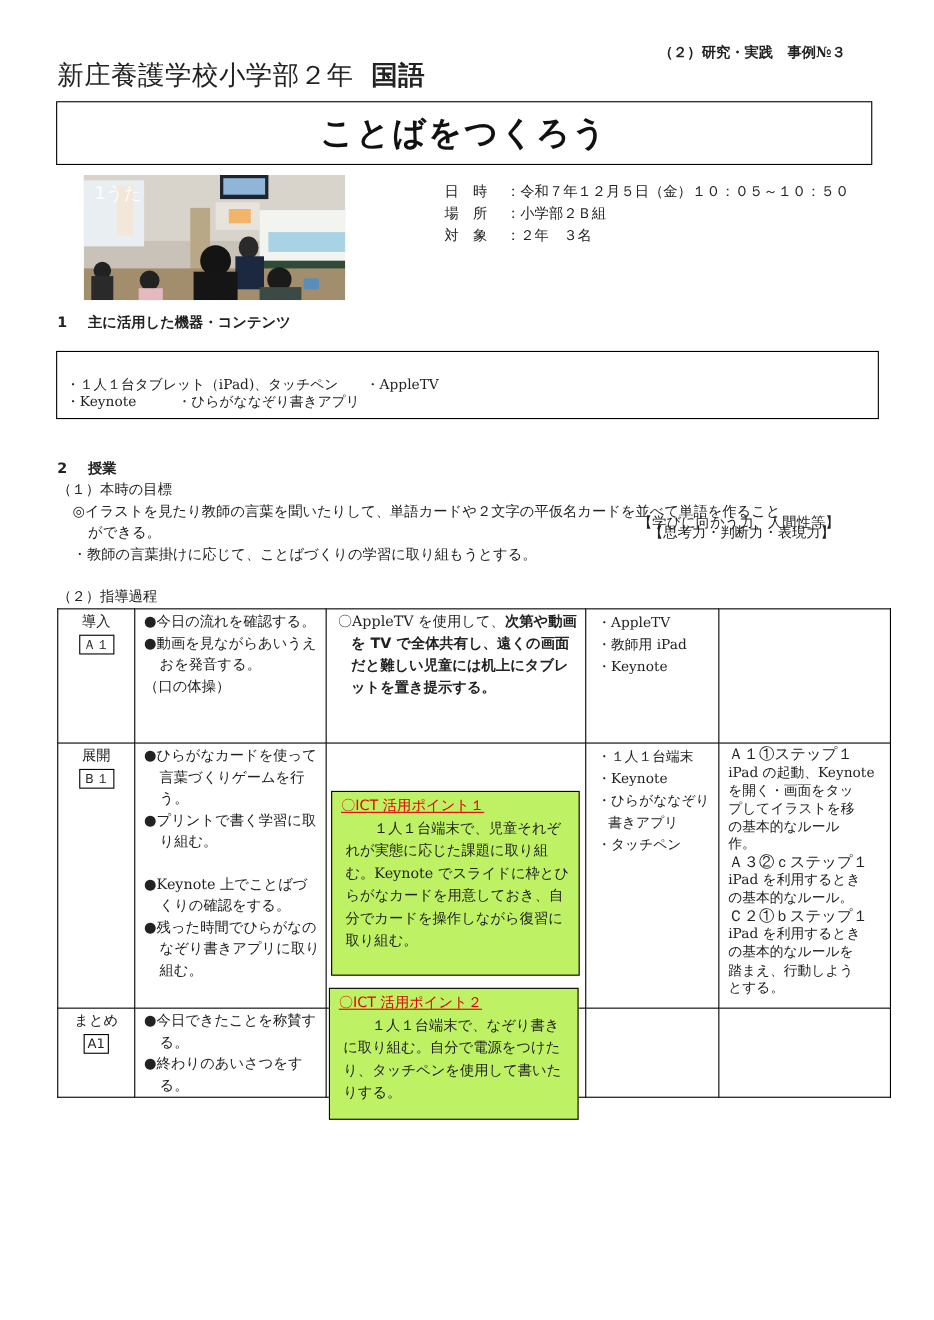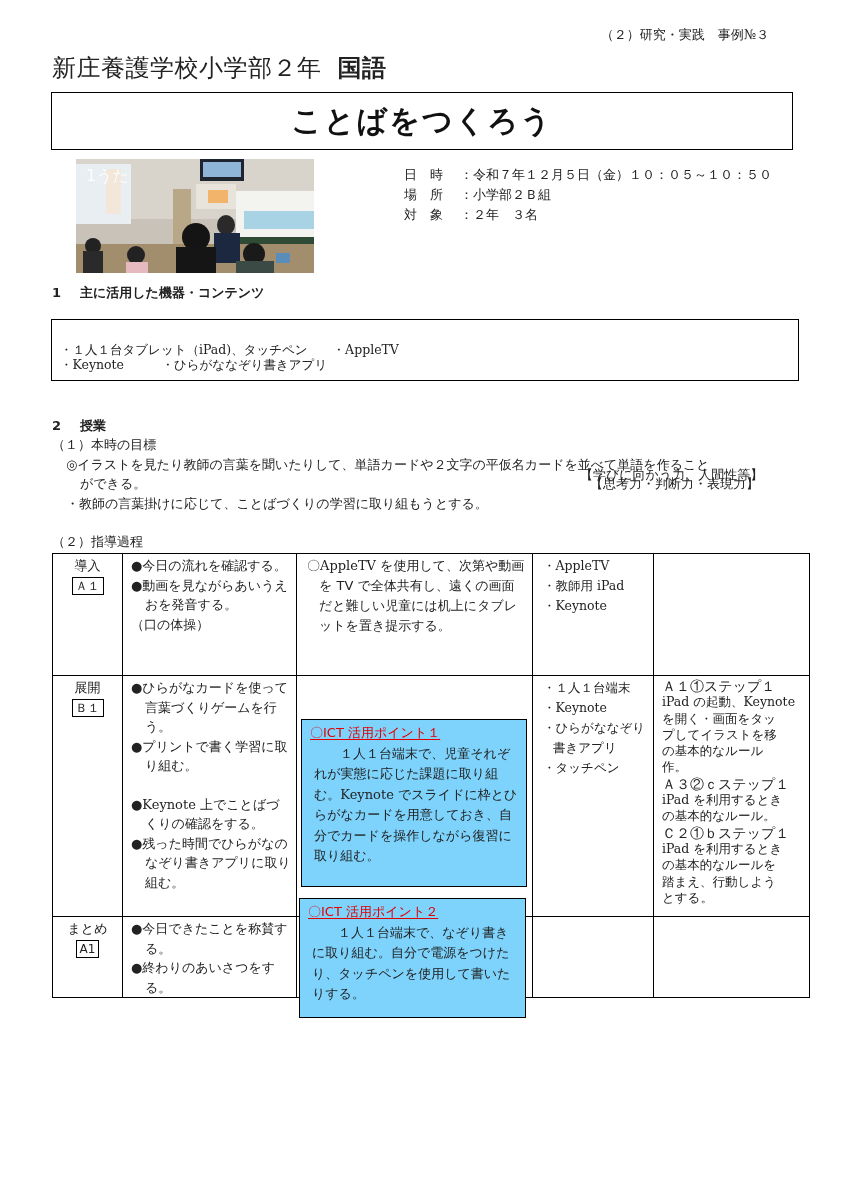--- a/index.html
+++ b/index.html
@@ -1,19 +1,19 @@
 <!DOCTYPE html>
 <html><head>
 <meta charset="utf-8">
 <style>
   html, body { margin:0; padding:0; background:#fff; }
   body { width:849px; height:1200px; position:relative; overflow:hidden;
          font-family:"DejaVu Serif", "Liberation Serif", serif; color:#222; }
   .abs { position:absolute; }
-  .case-no { right:80px; top:26px; font-size:13px; }
+  .case-no { right:80px; top:39px; font-size:13px;font-weight:bold; }
   .school { left:52px; top:52px; font-size:24px; font-family:"DejaVu Sans","Liberation Sans",sans-serif; letter-spacing:0.5px; }
   .school b { font-weight:bold; margin-left:16px; }
   .title-box { left:51px; top:92px; width:742px; height:58px; border:1.5px solid #000; box-sizing:border-box;
                display:flex; align-items:center; justify-content:center; }
   .title-box span { font-size:30px; font-weight:bold; font-family:Liberation Sans, sans-serif; letter-spacing:2px; color:#111; }
   .photo { left:76px; top:159px; width:238px; height:114px; overflow:hidden; }
   .info { left:404px; top:165px; font-size:13px; line-height:20px; }
   .info .row { white-space:nowrap; }
   .info .lbl { display:inline-block; width:56px; letter-spacing:0; }
   .sec1 { left:52px; top:284px; font-size:13px; font-weight:bold; font-family:"DejaVu Sans","Liberation Sans",sans-serif; }
@@ -29,22 +29,22 @@
   .time { text-align:center; font-family:"DejaVu Sans","Liberation Sans",sans-serif; font-size:13px; line-height:18px; padding-top:3px !important; }
   .tag { display:inline-block; border:1px solid #000; padding:0 3px; font-size:12px; line-height:16px; margin-top:2px; }
   .act { font-size:13px; line-height:19.5px; padding:2px 4px 0 8px !important; }
   .act .item { padding-left:14px; text-indent:-14px; }
   .act .gap { height:19px; }
   .dev { font-size:12.5px; line-height:20px; padding:2px 4px 0 10px !important; }
   .dev .item { padding-left:10px; text-indent:-10px; }
   .skill { font-size:12.5px; line-height:16.3px; padding:2px 4px 0 8px !important; }
   .ict-cell { font-size:13px; line-height:20px; padding:2px 6px 0 10px !important; }
   .ict-cell .item { padding-left:12px; text-indent:-12px; }
-  .ict-cell b { font-family:"DejaVu Sans","Liberation Sans",sans-serif; font-weight:normal; }
-  .ictbox { position:absolute; border:1.2px solid #000; background:#7dd3fc; box-sizing:border-box; font-size:13px; line-height:20.5px; padding:3px 8px 0 12px; }
+  .ict-cell b { font-family:"DejaVu Sans","Liberation Sans",sans-serif; font-weight:bold; }
+  .ictbox { position:absolute; border:1.2px solid #000; background:#bef264; box-sizing:border-box; font-size:13px; line-height:20.5px; padding:3px 8px 0 12px; }
   .ictbox .head { color:#e00000; font-family:"DejaVu Sans","Liberation Sans",sans-serif; font-size:13px; text-decoration:underline; text-underline-offset:2px; margin-left:-4px; }
   .ictbox .body { text-indent:2em; }
 </style>
 </head>
 <body>
 
 <div class="abs case-no">（２）研究・実践　事例№３</div>
 <div class="abs school">
   <span>新庄養護学校小学部２年</span><b>国語</b>
 </div>

